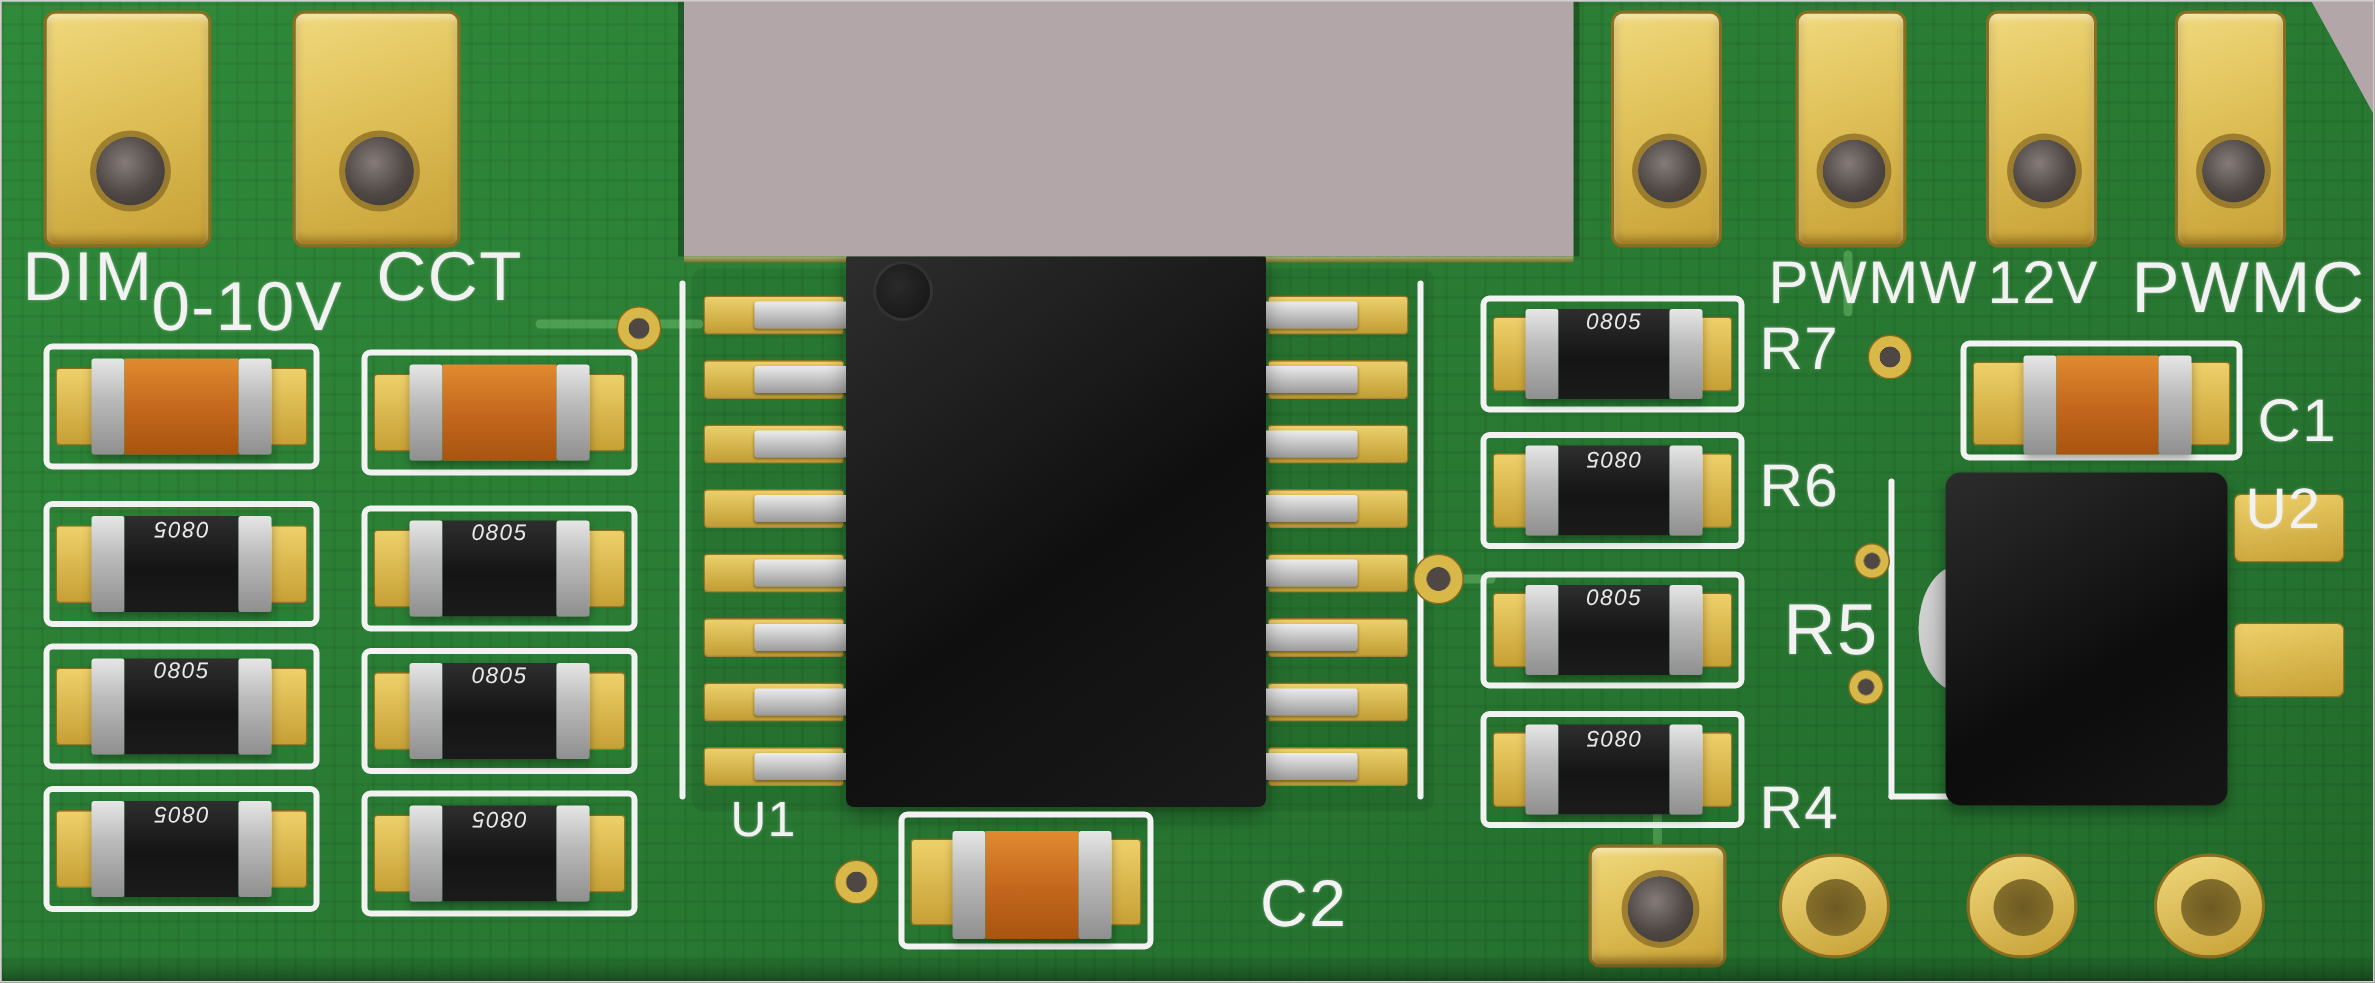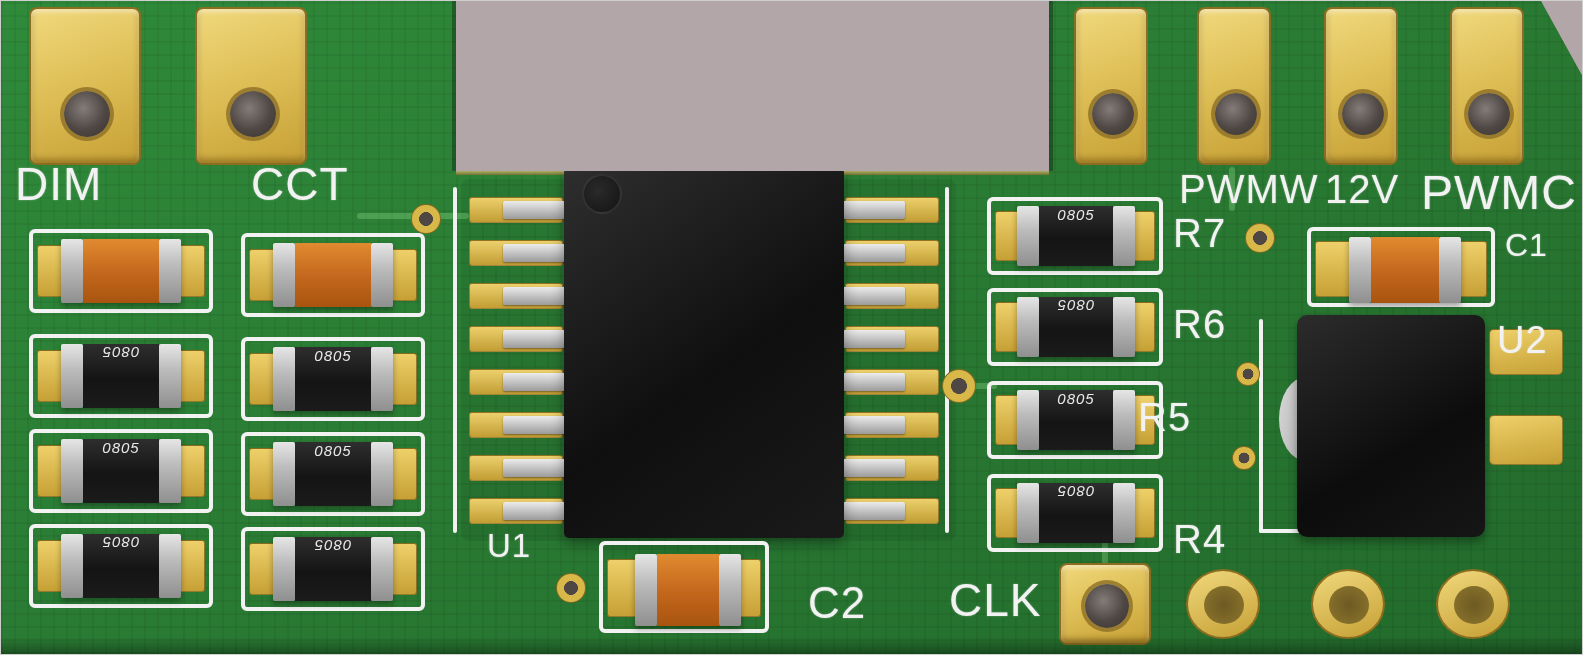--- a/index.html
+++ b/index.html
@@ -315,29 +315,29 @@
         <i></i>
       </div>
     <div class="oval" style="left:1310px;top:568px;width:74px;height:70px">
         <i></i>
       </div>
     <div class="oval" style="left:1435px;top:568px;width:74px;height:70px">
         <i></i>
       </div>
 
     <div class="silk" style="left:14px;top:160px;font-size:46px">DIM</div>
+    <div class="silk" style="left:100px;top:180px;font-size:46px">0-10V</div>
     <div class="silk" style="left:250px;top:160px;font-size:46px">CCT</div>
     <div class="silk" style="left:1178px;top:168px;font-size:40px">PWMW</div>
     <div class="silk" style="left:1324px;top:168px;font-size:40px">12V</div>
     <div class="silk" style="left:1420px;top:168px;font-size:48px">PWMC</div>
     <div class="silk" style="left:486px;top:528px;font-size:33px">U1</div>
-    <div class="silk" style="left:807px;top:580px;font-size:44px">C2</div>
-    <div class="silk" style="left:948px;top:576px;font-size:46px">CLK</div>
-    <div class="silk" style="left:1504px;top:228px;font-size:32px">C1</div>
+    <div class="silk" style="left:839px;top:580px;font-size:44px">C2</div>
+    <div class="silk" style="left:1504px;top:260px;font-size:40px">C1</div>
     <div class="silk" style="left:1496px;top:320px;font-size:38px;z-index:3">U2</div>
     <div class="silk" style="left:1172px;top:212px;font-size:40px">R7</div>
     <div class="silk" style="left:1172px;top:303px;font-size:40px">R6</div>
-    <div class="silk" style="left:1137px;top:396px;font-size:40px">R5</div>
+    <div class="silk" style="left:1188px;top:396px;font-size:48px">R5</div>
     <div class="silk" style="left:1172px;top:518px;font-size:40px">R4</div>
 
     <div class="edge ab" style="left:0;top:636px;width:1583px;height:19px;background:linear-gradient(180deg,rgba(0,0,0,0),rgba(0,0,0,.38))"></div>
   </div>
 </div>
 
 </body></html>

